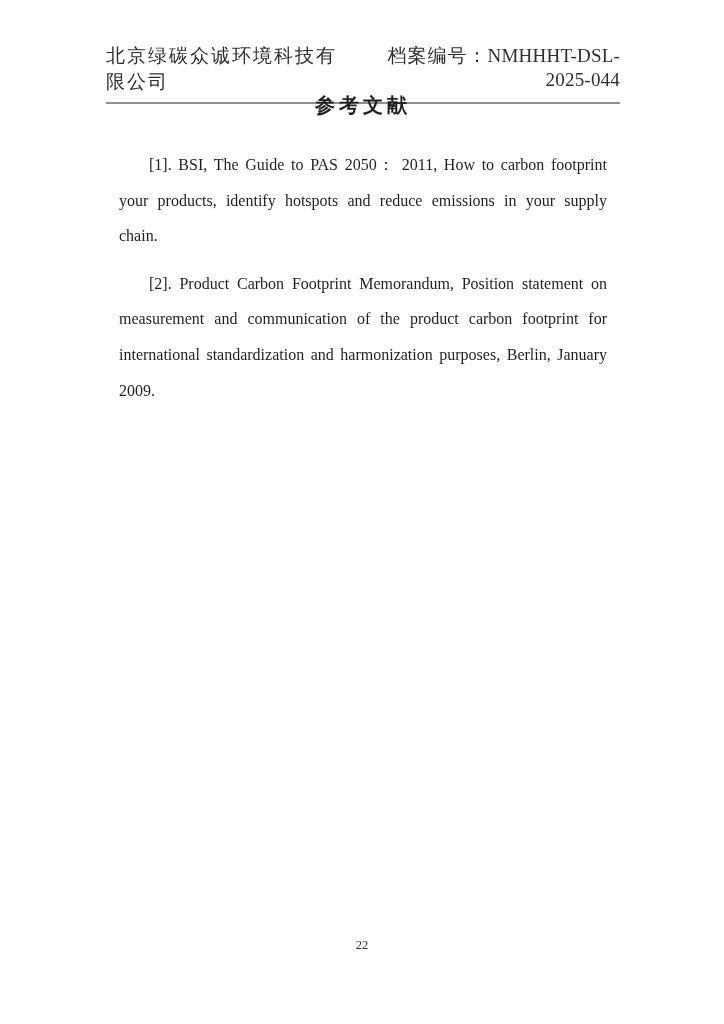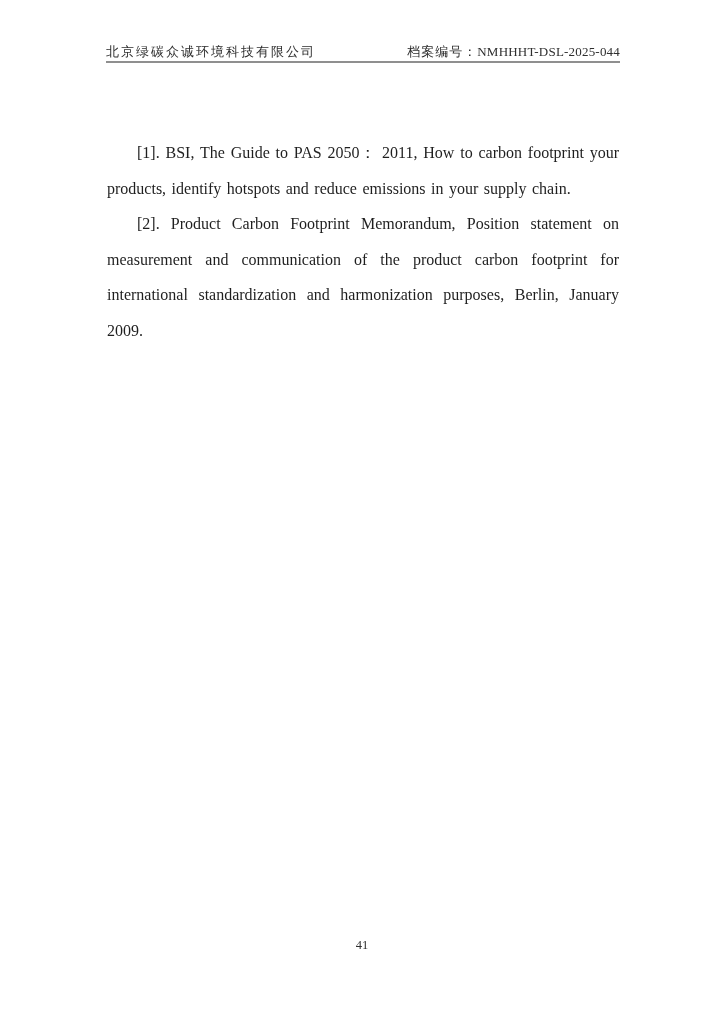--- a/index.html
+++ b/index.html
@@ -16,47 +16,47 @@
     color:var(--text);
     overflow:hidden;
     margin:0 auto;
   }
   .header{
     position:absolute;
     left:106px;right:104px;top:43px;
     display:flex;
     justify-content:space-between;
     align-items:baseline;
-    font-size:13px;
-    padding-bottom:0;
+    font-size:19px;
+    padding-bottom:7px;
     border-bottom:2px solid var(--rule);
     color:#2e2e2e;
   }
   .header .company{letter-spacing:2px;}
-  .header .docnum{letter-spacing:0.2px;}
+  .header .docnum{letter-spacing:0.2px;text-align:right;}
   .header .docnum .label{letter-spacing:1px;}
   .title{
     position:absolute;
     left:106px;right:104px;top:92px;
     margin:0;
     text-align:center;
     font-size:20px;
     font-weight:bold;
     letter-spacing:4px;
   }
   .body{
     position:absolute;
     left:107px;top:135px;
     width:512px;
     font-size:16px;
     line-height:35.6px;
     text-align:justify;
   }
   .body p{
-    margin:0;
+    margin:12px;
     text-indent:30px;
     word-spacing:1.5px;
   }
   .page-number{
     position:absolute;
     left:0;top:938px;
     width:724px;
     text-align:center;
     font-size:12.5px;
     color:#2e2e2e;
@@ -67,21 +67,22 @@
 
 <div class="page">
 
   <div class="header">
     <span class="company">北京绿碳众诚环境科技有限公司</span>
     <span class="docnum">
       <span class="label">档案编号：</span><span>NMHHHT-DSL-2025-044</span>
     </span>
   </div>
 
+  <h1 class="title">参考文献</h1>
 
   <div class="body">
     <p>[1]. BSI, The Guide to PAS 2050： 2011, How to carbon footprint your products, identify hotspots and reduce emissions in your supply chain.</p>
     <p>[2]. Product Carbon Footprint Memorandum, Position statement on measurement and communication of the product carbon footprint for international standardization and harmonization purposes, Berlin, January 2009.</p>
   </div>
 
-  <div class="page-number">41</div>
+  <div class="page-number">22</div>
 
 </div>
 
 </body></html>

